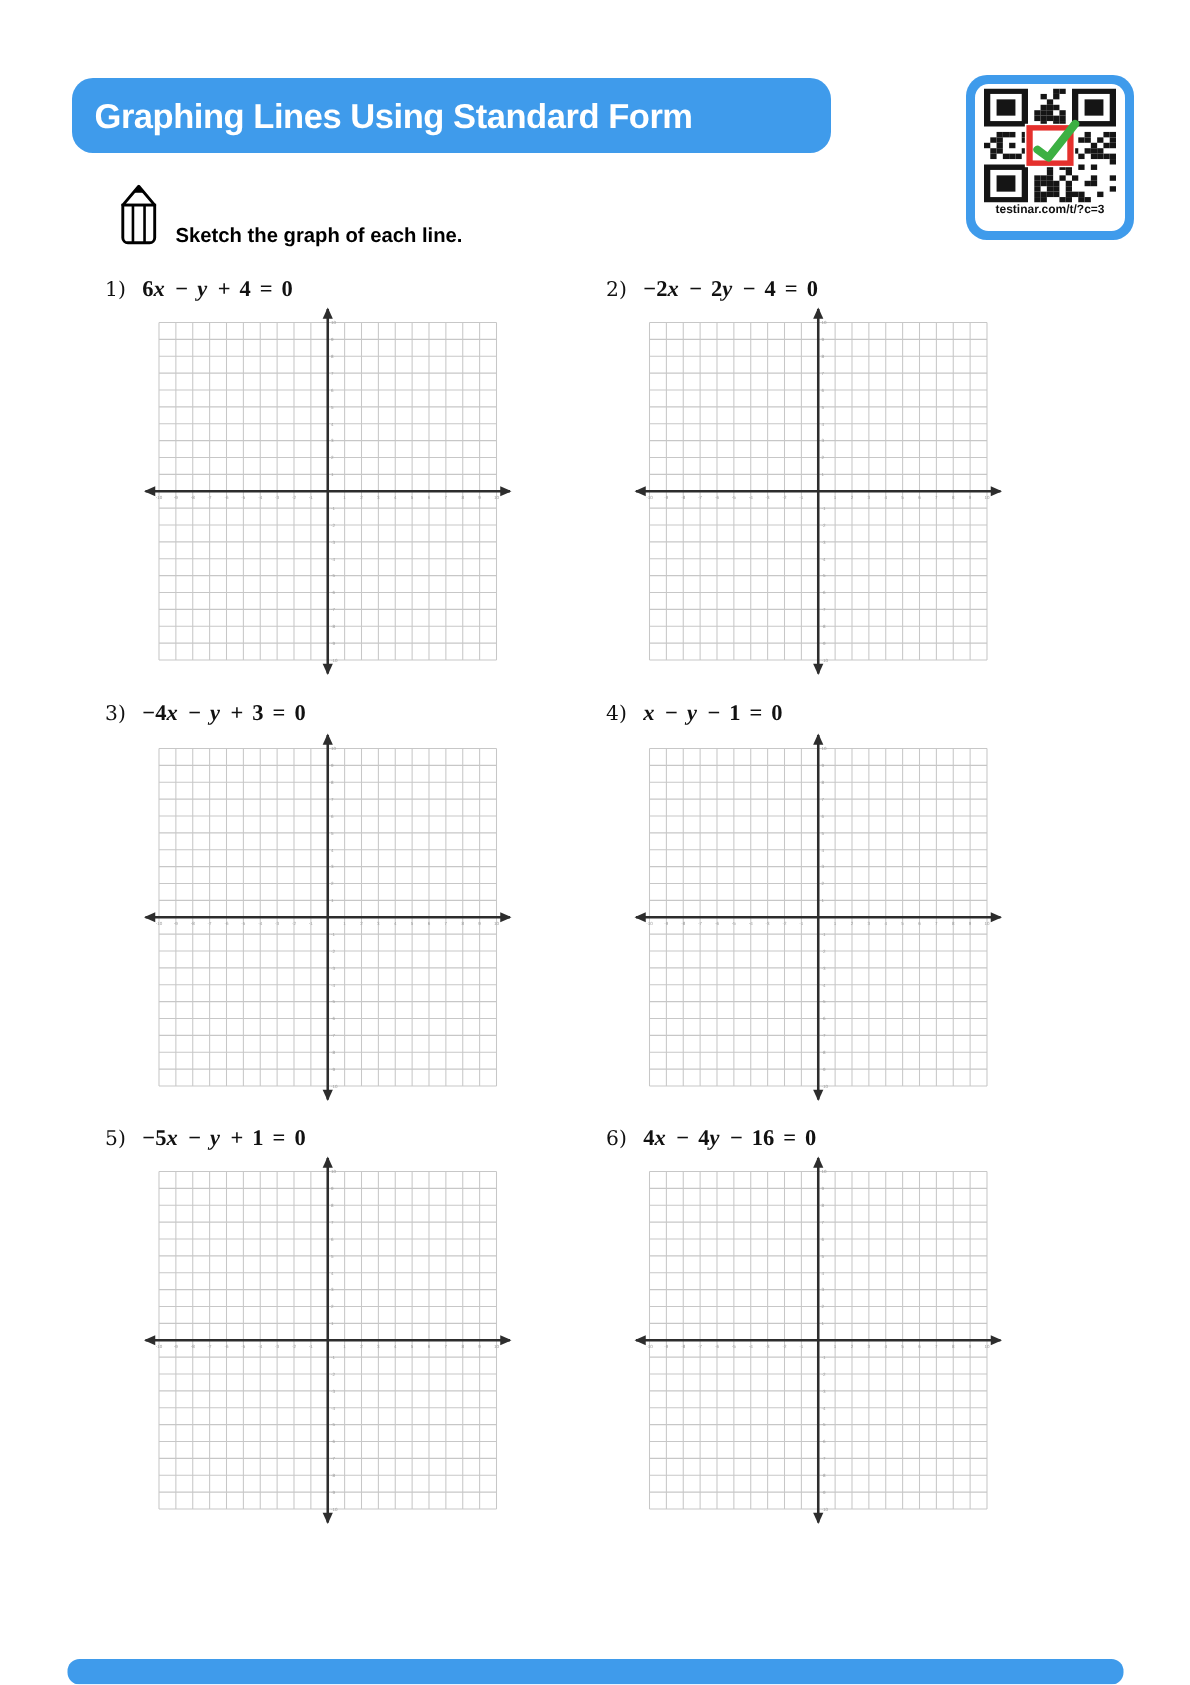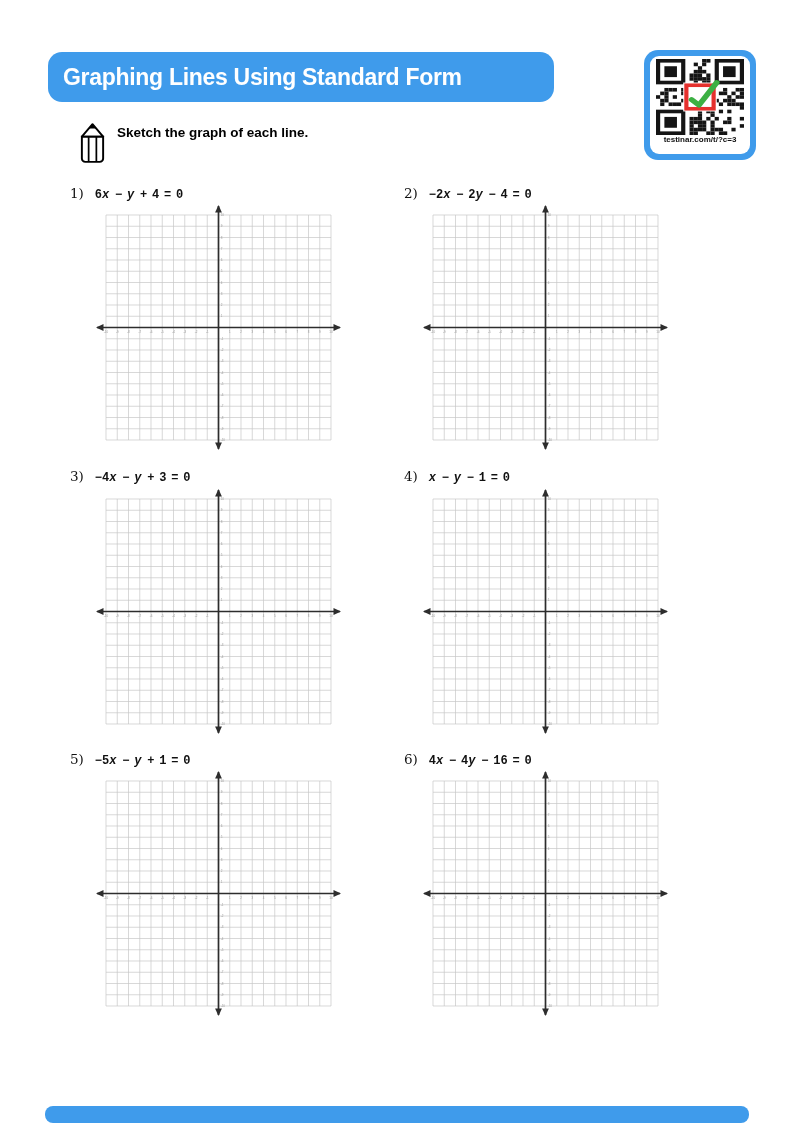--- a/index.html
+++ b/index.html
@@ -13,26 +13,26 @@
 
   
   .qr-block{position:absolute;left:644px;top:50px;width:112px;height:110px;border-radius:14px;}
   .qr-inner{position:absolute;left:6px;top:6px;right:6px;bottom:6px;background:#fff;border-radius:9px;
     display:flex;flex-direction:column;align-items:center;}
   .qr-pattern{width:88px;height:76px;margin-top:3px;}
   .qr-url{font-size:8px;font-weight:700;color:#101010;line-height:10px;white-space:nowrap;}
 
   
   .pencil{position:absolute;left:78px;top:123px;width:29px;height:41px;}
-  .instruction{position:absolute;left:117px;top:125px;font-size:13.5px;font-weight:700;color:#000;}
+  .instruction{position:absolute;left:117px;top:149px;font-size:13.5px;font-weight:700;color:#000;}
 
   
   .eq-row{position:absolute;display:flex;align-items:baseline;gap:11px;white-space:nowrap;}
   .pnum{font-family:"DejaVu Serif",serif;font-size:13.5px;color:#111;}
-  .pexp{font-family:Liberation Mono, monospace;font-weight:700;font-size:12px;color:#111;}
+  .pexp{font-family:Liberation Serif, serif;font-weight:700;font-size:15px;color:#111;}
   .pexp .tok{margin-right:0.4em;}
   .pexp .mi{font-style:italic;padding-right:1px;}
   .p1r{left:70px;top:185px;} .p2r{left:404px;top:185px;}
   .p3r{left:70px;top:468px;} .p4r{left:404px;top:468px;}
   .p5r{left:70px;top:751px;} .p6r{left:404px;top:751px;}
 
   .grid-svg{position:absolute;width:249px;height:249px;}
   .g1{left:94px;top:203px;}  .g2{left:421px;top:203px;}
   .g3{left:94px;top:487px;}  .g4{left:421px;top:487px;}
   .g5{left:94px;top:769px;}  .g6{left:421px;top:769px;}

